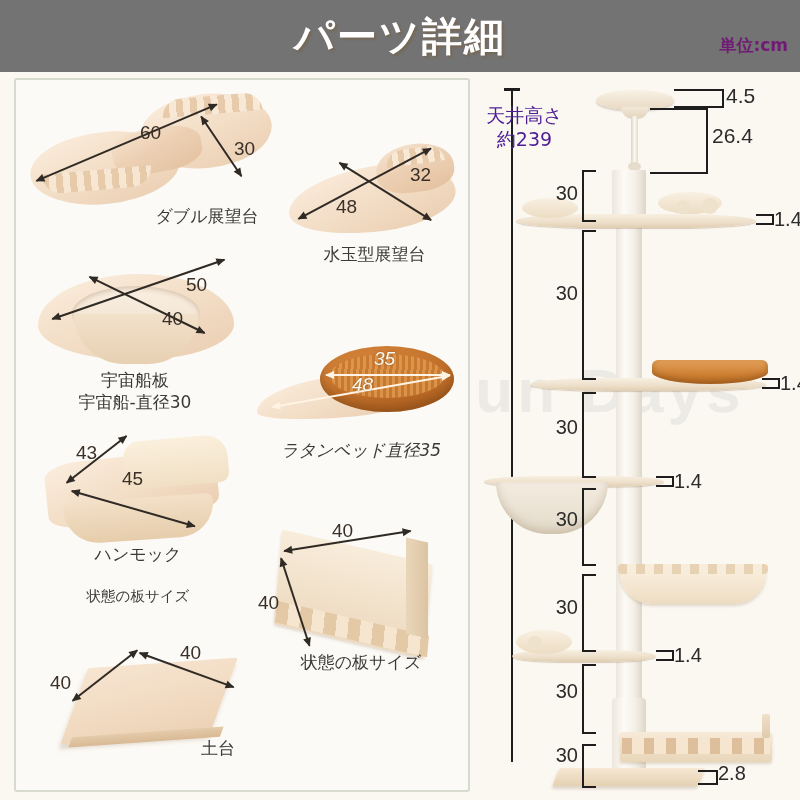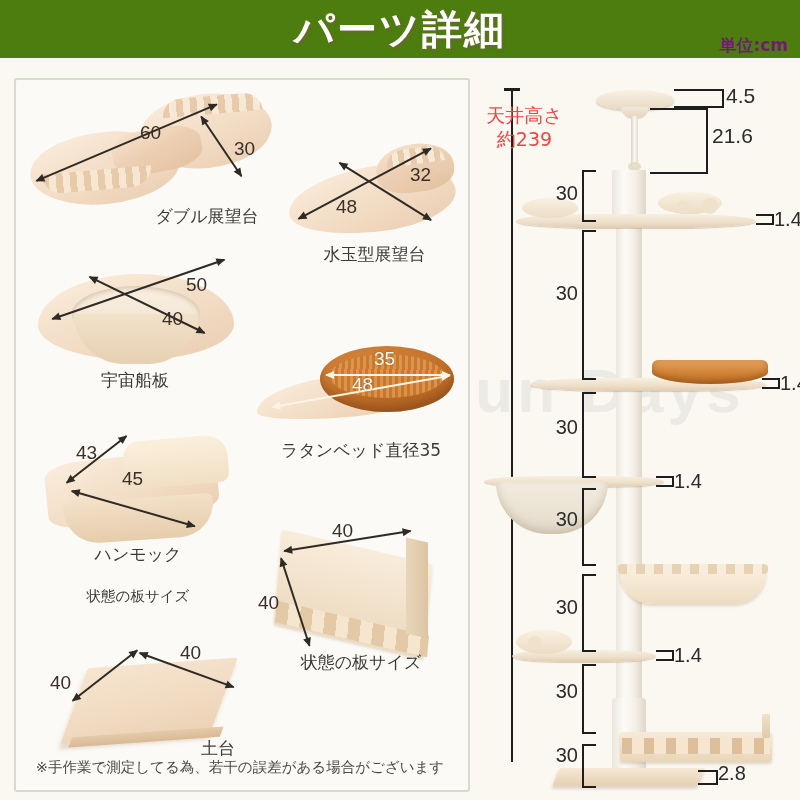--- a/index.html
+++ b/index.html
@@ -5,22 +5,22 @@
   html,body{margin:0;padding:0;}
   body{
     width:800px;height:800px;overflow:hidden;
     font-family:"Liberation Sans","DejaVu Sans",sans-serif;
     background:#fbf8f2;position:relative;
   }
   #root{position:relative;width:800px;height:800px;background:#fbf8f2;}
 
   
   .header{
-    position:absolute;left:0;top:0;width:800px;height:58px;
-    background:#4d7c0f;
+    position:absolute;left:0;top:0;width:800px;height:72px;
+    background:#737373;
     display:flex;align-items:center;justify-content:center;
   }
   .header-title{
     font-size:40px;font-weight:bold;color:#ffffff;letter-spacing:2px;
     text-shadow:2px 2px 2px rgba(120,95,60,.55);
     font-family:"DejaVu Sans","Liberation Sans",sans-serif;
   }
   .unit-label{
     position:absolute;right:12px;top:34px;
     font-size:17px;color:#701a75;font-weight:bold;
@@ -79,21 +79,21 @@
   .arr.wt::before{border-right-color:#fff3e4;}
   .arr.wt::after{border-left-color:#fff3e4;}
 
   
   .tower{position:absolute;left:470px;top:78px;width:330px;height:715px;}
   .ceiling-line{
     position:absolute;left:41px;top:12px;width:2px;height:672px;background:#1e1e1e;}
   .ceiling-tick{position:absolute;left:34px;top:10px;width:16px;height:3px;background:#1e1e1e;}
   .ceiling-text{
     position:absolute;left:2px;top:26px;width:105px;text-align:center;
-    font-size:19px;color:#ef4444;line-height:1.25;
+    font-size:19px;color:#4c1d95;line-height:1.25;
     font-family:"DejaVu Sans","Liberation Sans",sans-serif;
   }
 
   .pole{position:absolute;left:146px;width:26px;
         background:linear-gradient(90deg,#ece6dc 0%,#fdfbf7 35%,#f4efe6 70%,#ddd6c9 100%);
         border-radius:2px;}
   .shelf{position:absolute;border-radius:40%/60%;
          background:linear-gradient(180deg,#f7efe1 0%,#eddfc9 60%,#e0cdb2 100%);
          box-shadow:0 1px 1px rgba(150,125,95,.35);}
 
@@ -170,23 +170,24 @@
       <div style="position:absolute;left:42px;top:34px;width:128px;height:56px;
                   border-radius:50%;background:linear-gradient(180deg,#f9efe2,#f0e0cb);
                   box-shadow:inset 0 2px 5px rgba(170,140,105,.45);"></div>
       <div style="position:absolute;left:44px;top:62px;width:124px;height:50px;
                   border-radius:0 0 60px 60px;background:linear-gradient(180deg,#f2e1ca,#e7d0b2);"></div>
       <div class="arr" style="left:22px;top:66px;width:182px;transform:rotate(-19deg);"></div>
       <div class="dim" style="left:136px;top:22px;margin-left:20px;">50</div>
       <div class="arr" style="left:60px;top:24px;width:128px;transform:rotate(26deg);"></div>
       <div class="dim" style="left:132px;top:56px;">40</div>
       <div class="part-caption" style="position:absolute;left:10px;top:118px;width:190px;">宇宙船板</div>
-    </div>
-
-    <div class="part" style="left:240px;top:250px;width:210px;height:140px;">
+      <div class="part-caption" style="position:absolute;left:10px;top:140px;width:190px;">宇宙船-直径30</div>
+    </div>
+
+    <div class="part" style="left:240px;top:250px;width:210px;height:140px;font-style:italic;">
       <div class="wood-l" style="left:0px;top:46px;width:160px;height:42px;
                   border-radius:60% 30% 40% 60%/70% 60% 40% 30%;transform:rotate(-5deg);"></div>
       <div class="rattan" style="left:64px;top:16px;width:134px;height:66px;border-radius:50%;
                   box-shadow:inset 0 -5px 9px rgba(110,60,15,.45);"></div>
       <div style="position:absolute;left:74px;top:24px;width:114px;height:44px;
                   border-radius:50%;
                   background:repeating-linear-gradient(92deg,#c87a31 0 3px,#e09a4f 3px 6px);
                   opacity:.85;"></div>
       <div class="arr wt" style="left:70px;top:44px;width:124px;"></div>
       <div class="dim white" style="left:118px;top:18px;">35</div>
@@ -239,21 +240,20 @@
       <div style="position:absolute;left:42px;top:104px;width:152px;height:10px;
                   background:linear-gradient(180deg,#e5cbab,#d8b994);
                   transform:rotate(-4deg) skewX(-24deg);"></div>
       <div class="arr" style="left:112px;top:24px;width:100px;transform:rotate(20deg);"></div>
       <div class="dim" style="left:152px;top:14px;">40</div>
       <div class="arr" style="left:44px;top:72px;width:82px;transform:rotate(-38deg);"></div>
       <div class="dim" style="left:22px;top:44px;">40</div>
       <div class="part-caption" style="position:absolute;left:150px;top:110px;width:80px;">土台</div>
     </div>
 
-    <div class="note-bottom" style="left:0px;top:678px;width:448px;">※手作業で測定してる為、若干の誤差がある場合がございます</div>
   </div>
 
   <div class="tower">
 
     <div class="ceiling-tick"></div>
     <div class="ceiling-line"></div>
     <div class="ceiling-text">
       <span>天井高さ</span><br>
       <span>約239</span>
     </div>
@@ -266,21 +266,21 @@
 
     <div style="position:absolute;left:161px;top:38px;width:7px;height:50px;
                 background:linear-gradient(90deg,#ddd5c6,#fbf8f1,#e3dbcc);border-radius:3px;"></div>
     <div style="position:absolute;left:158px;top:84px;width:13px;height:9px;
                 border-radius:50%;background:#e6dccb;"></div>
 
     <div class="top-cb" style="left:204px;top:11px;width:48px;height:15px;"></div>
     <div class="top-num" style="left:256px;top:6px;">4.5</div>
 
     <div class="top-cb" style="left:180px;top:30px;width:56px;height:62px;"></div>
-    <div class="top-num" style="left:242px;top:46px;">21.6</div>
+    <div class="top-num" style="left:242px;top:46px;">26.4</div>
 
     <div class="pole" style="top:92px;height:48px;width:34px;left:142px;"></div>
     <div class="pole" style="top:138px;height:560px;"></div>
     <div class="pole" style="top:620px;height:78px;width:34px;left:142px;border-radius:4px;"></div>
 
     <div class="shelf" style="left:46px;top:136px;width:240px;height:14px;"></div>
     <div style="position:absolute;left:52px;top:120px;width:56px;height:20px;border-radius:50%;
                 background:linear-gradient(180deg,#f9f0e1,#ecdcc3);"></div>
     <div style="position:absolute;left:188px;top:114px;width:64px;height:22px;border-radius:50%;
                 background:linear-gradient(180deg,#f9f0e1,#ecdcc3);"></div>

